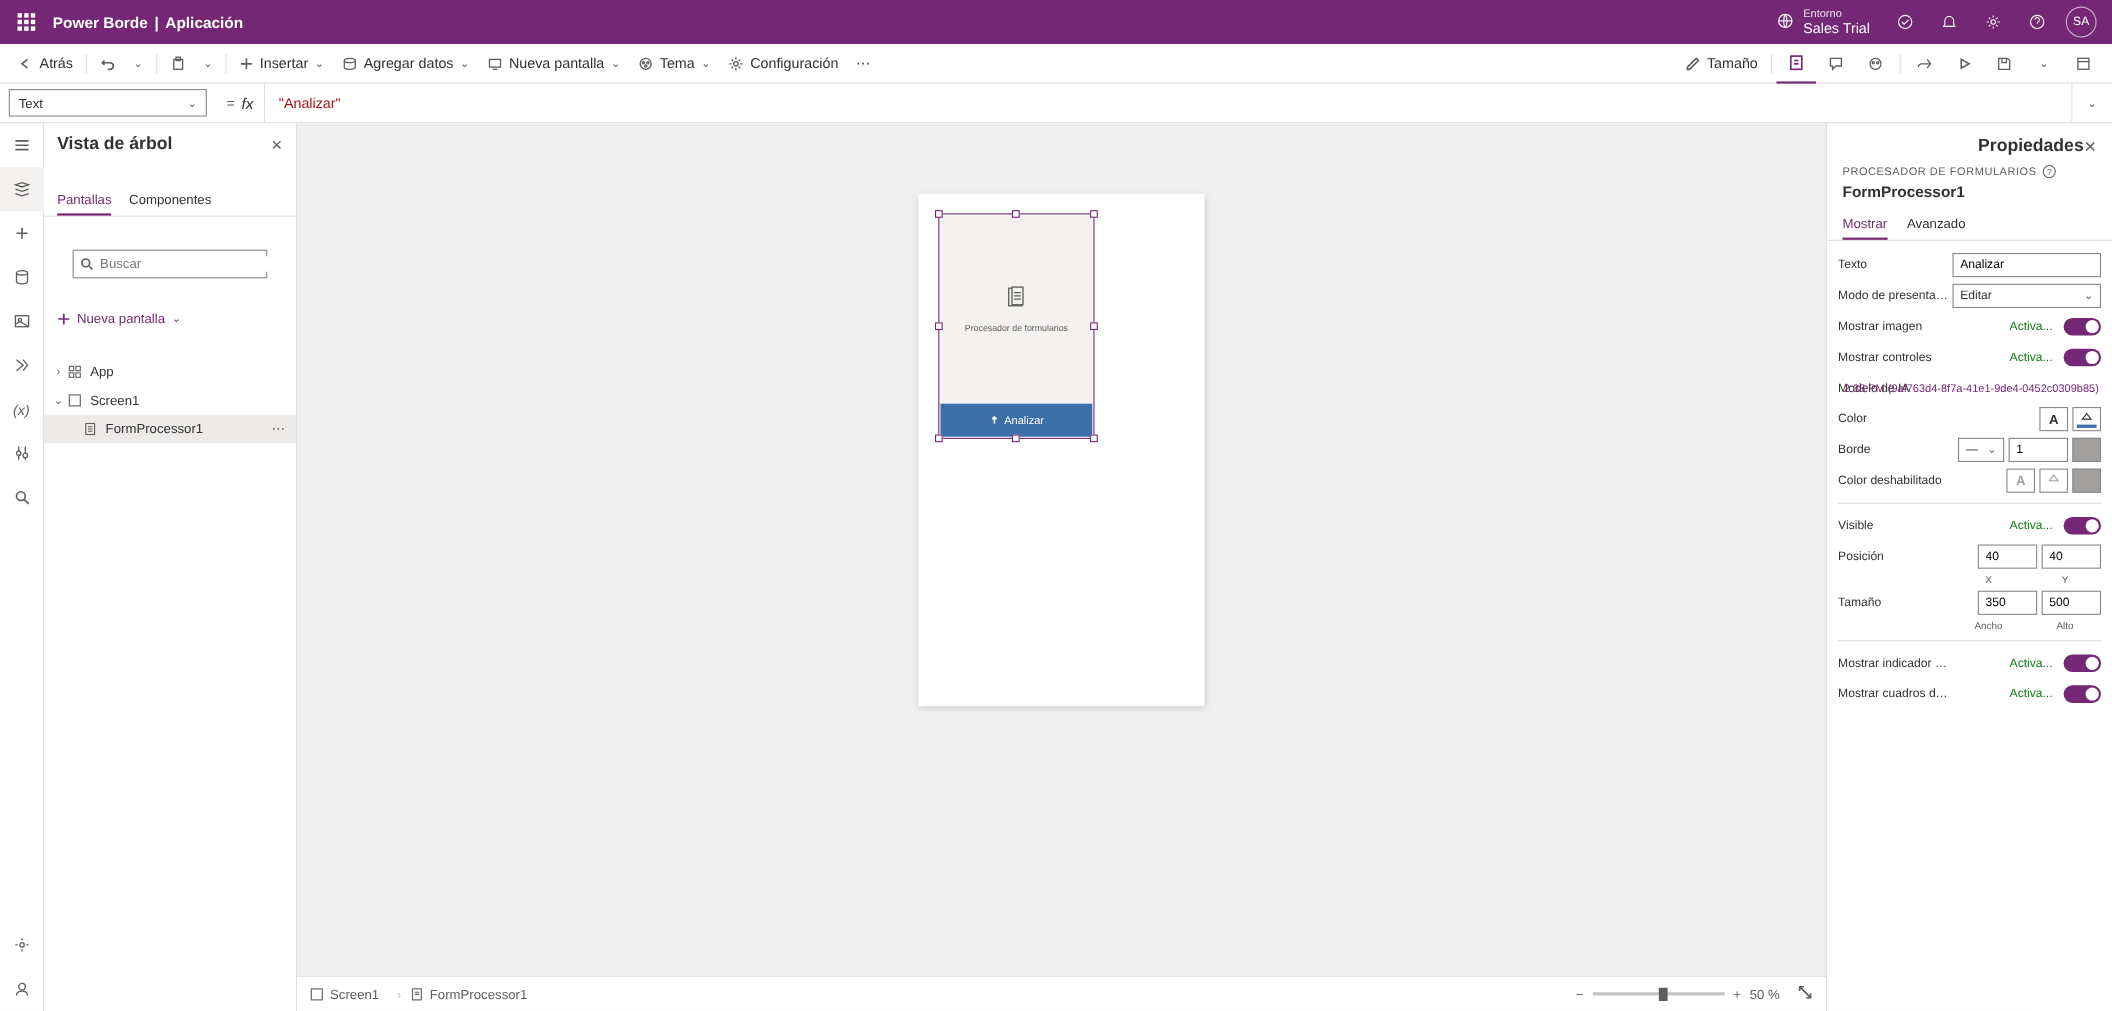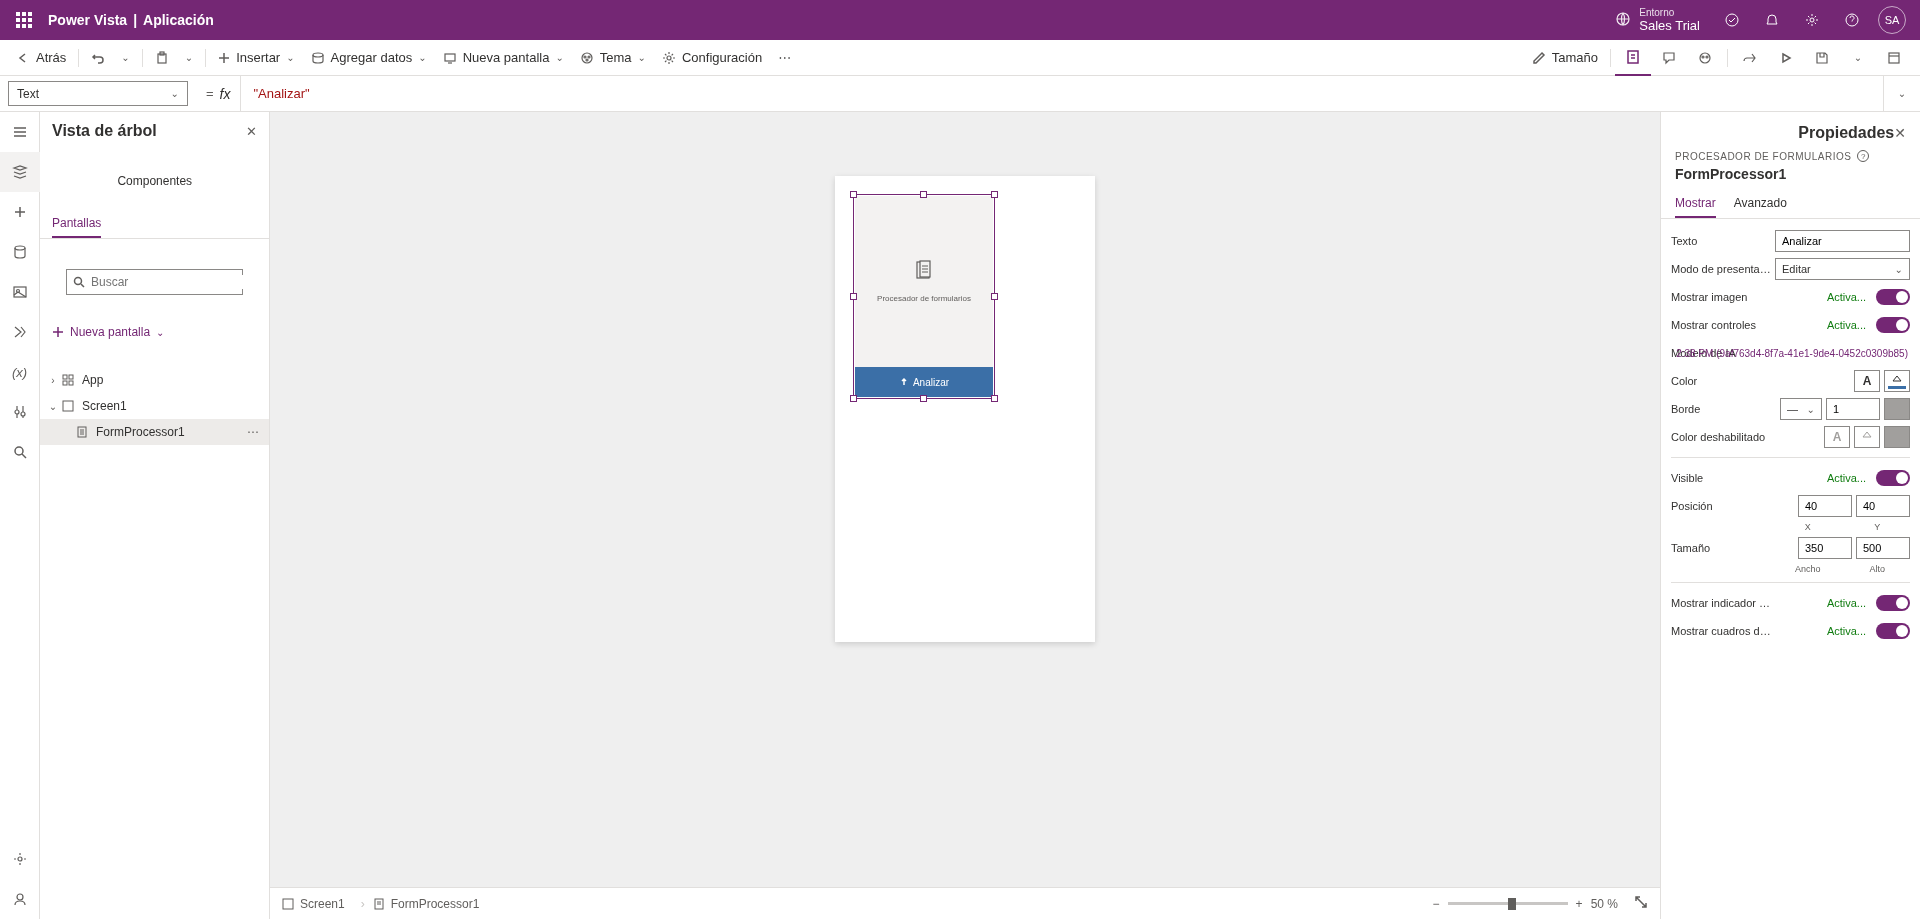--- a/index.html
+++ b/index.html
@@ -48,21 +48,21 @@
 .rail-ico.active { background: #f3f2f1; }
 .rail-spacer { flex: 1; }
 
 
 .treepanel { width: 230px; border-right: 1px solid #e1dfdd; background: #fff; display: flex; flex-direction: column; gap: 20px; }
 .tp-head { padding: 10px 12px 0; display: flex; align-items: center; justify-content: space-between; }
 .tp-title { font-size: 16px; font-weight: 600; }
 .tp-close { cursor: pointer; color: #605e5c; }
 .tp-tabs { display: flex; padding: 8px 12px 0; border-bottom: 1px solid #e1dfdd; }
 .tp-tab { padding: 6px 0; margin-right: 16px; font-size: 12px; cursor: pointer; }
-.tp-tab.active { border-bottom: 2px solid #742774; color: #742774; margin-top: 42px; }
+.tp-tab.active { border-bottom: 2px solid #742774; color: #742774; }
 .tp-search { margin: 10px 26px 6px; border: 1px solid #8a8886; height: 26px; display: flex; align-items: center; padding: 0 6px; }
 .tp-search input { border: none; outline: none; flex: 1; font-size: 12px; margin-left: 6px; }
 .tp-newscreen { padding: 4px 12px 8px; display: flex; align-items: center; color: #742774; font-size: 12px; cursor: pointer; gap: 6px; }
 .tree-list { flex: 1; overflow: auto; }
 .tree-item { display: flex; align-items: center; height: 26px; font-size: 12px; cursor: pointer; padding-right: 6px; }
 .tree-item.sel { background: #edebe9; }
 .tree-chev { width: 14px; text-align: center; color: #605e5c; font-size: 10px; }
 .tree-ico { width: 16px; margin-right: 6px; color: #605e5c; display: flex; align-items: center; justify-content: center; }
 .tree-more { color: #605e5c; padding: 0 4px; }
 
@@ -130,21 +130,21 @@
         <span></span>
         <span></span>
         <span></span>
         <span></span>
         <span></span>
         <span></span>
         <span></span>
         <span></span>
       </div>
   </div>
-  <div class="brand"><span>Power Vista</span><span class="sep">|</span><span>Aplicación</span></div>
+  <div class="brand"><span>Power Borde</span><span class="sep">|</span><span>Aplicación</span></div>
   <div class="hdr-spacer"></div>
   <div class="env">
     <span class="env-icon">
       <svg width="16" height="16" stroke="#fff" fill="none" stroke-width="1.2">
           <circle cx="8" cy="8" r="6"></circle>
           <path d="M2 8h12M8 2c2 3 2 9 0 12M8 2c-2 3-2 9 0 12"></path>
         </svg>
     </span>
     <div class="env-txt"><small>Entorno</small><span>Sales Trial</span></div>
   </div>

